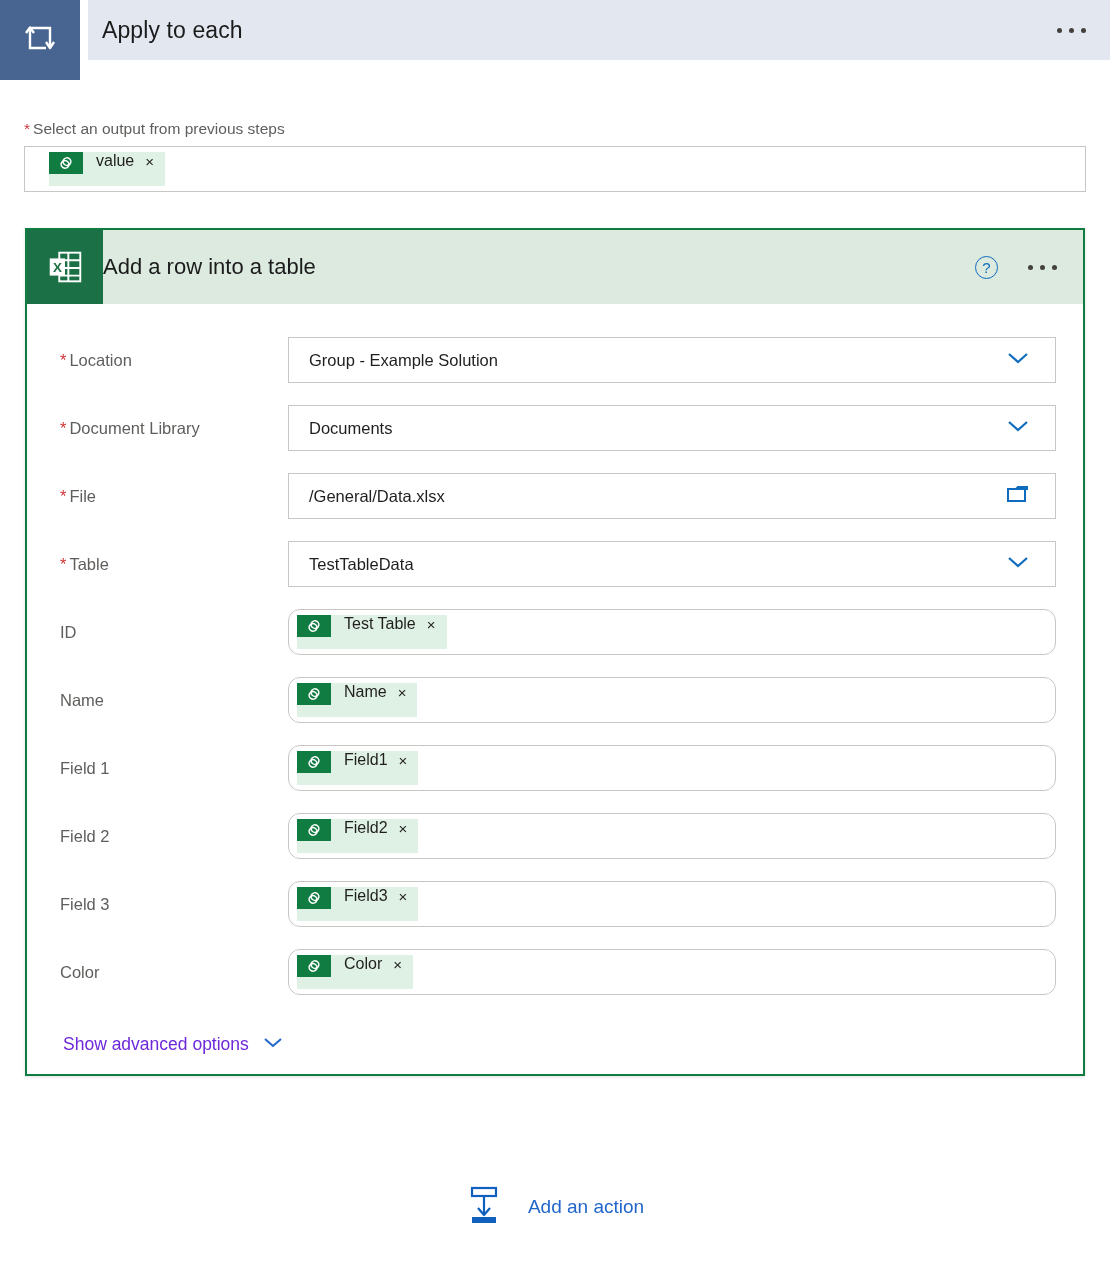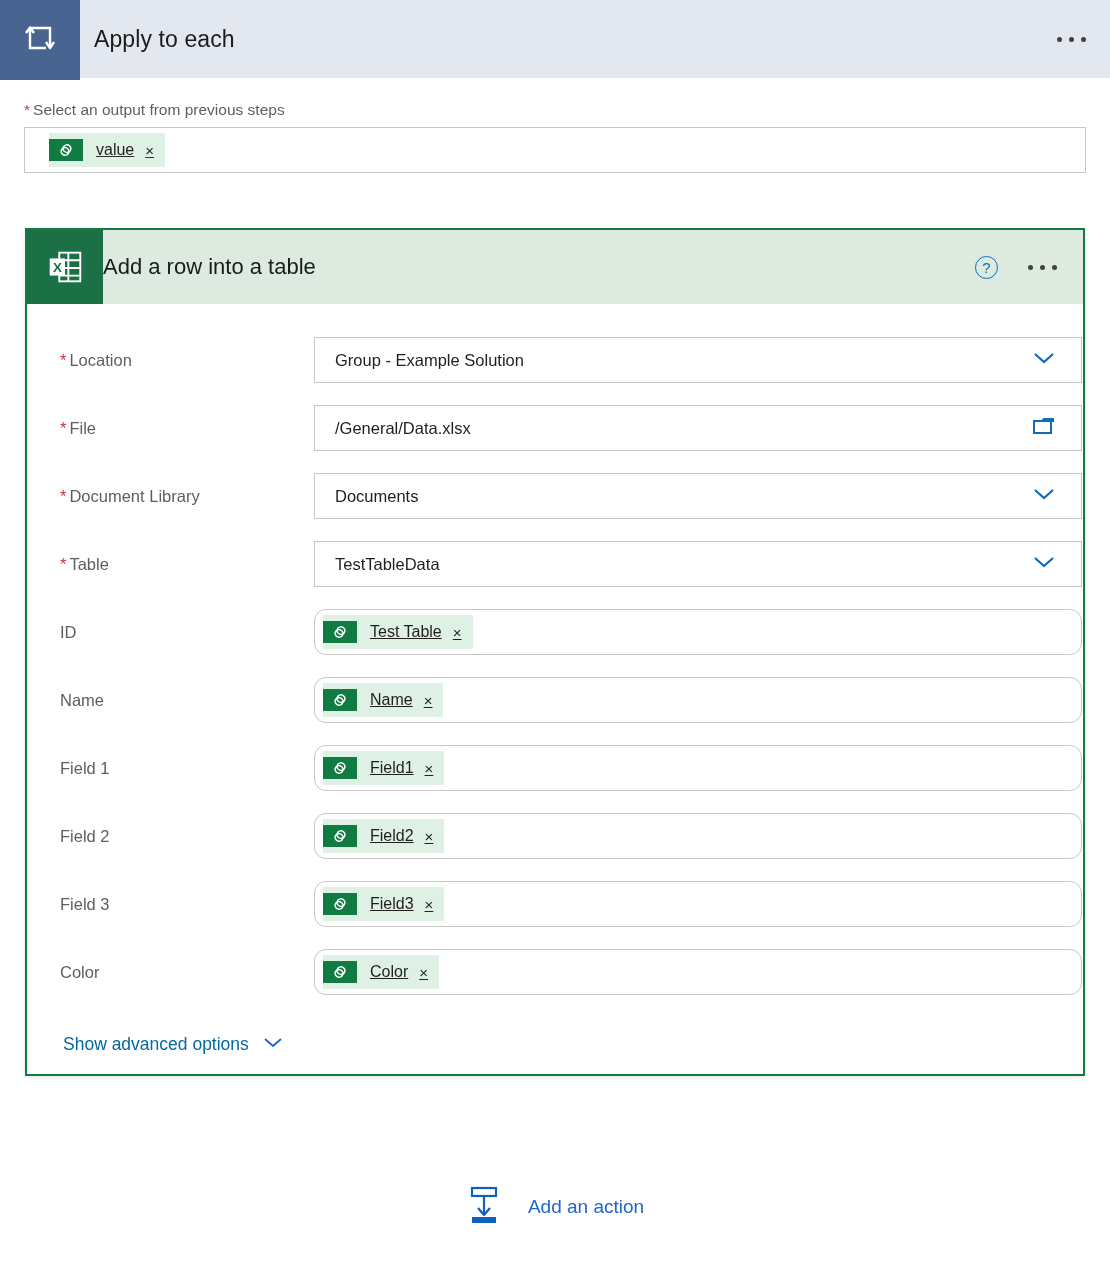--- a/index.html
+++ b/index.html
@@ -8,22 +8,22 @@
     width: 1110px; height: 1288px;
     background: #ffffff;
     font-family: "Liberation Sans", sans-serif;
     color: #323130;
     overflow: hidden;
   }
 
   
   .loop-header {
     position: absolute; left: 0; top: 0;
-    width: 1110px; height: 78px;
-    display: flex; align-items: stretch;
+    width: 1110px; height: 60px;
+    display: flex; align-items: stretch; gap: 8px;
   }
   .loop-icon-tile {
     width: 80px; height: 80px;
     background: #486591;
     display: flex; align-items: center; justify-content: center;
     flex: 0 0 80px;
   }
   .loop-title-bar {
     flex: 1 1 auto;
     background: #e3e8f0;
@@ -38,39 +38,39 @@
     margin-left: auto; display: flex; gap: 7px; align-items: center;
     padding-right: 6px; cursor: pointer;
   }
   .header-ellipsis i {
     width: 5px; height: 5px; border-radius: 50%;
     background: #44403c; display: block;
   }
 
   
   .select-output-wrap {
-    position: absolute; left: 24px; top: 101px; width: 1062px;
+    position: absolute; left: 24px; top: 120px; width: 1062px;
   }
   .req-label {
     font-size: 15.5px; color: #605e5c; margin-bottom: 8px;
     display: block;
   }
   .req-label .star { color: #d13438; margin-right: 3px; }
 
   .output-input {
     width: 1062px; height: 46px;
     border: 1px solid #c8c6c4; background: #fff;
     display: flex; align-items: center; padding-left: 24px;
   }
 
   
   .chip {
-    display: inline-flex; align-items: center;
+    display: inline-flex; align-items: flex-start;
     height: 34px; background: #dff0e4;
-    cursor: pointer; max-width: 100%; text-decoration: underline;
+    cursor: pointer; max-width: 100%;
   }
   .chip-icon {
     width: 34px; background: #107c41;
     display: flex; align-items: center; justify-content: center;
     flex: 0 0 34px;
   }
   .chip-body {
     display: flex; align-items: center; gap: 11px;
     padding: 0 11px 0 13px;
     font-size: 16px; color: #201f1e; white-space: nowrap;
@@ -113,21 +113,21 @@
   .card-ellipsis { display: flex; gap: 7px; cursor: pointer; }
   .card-ellipsis i {
     width: 5px; height: 5px; border-radius: 50%;
     background: #44403c; display: block;
   }
 
   
   .card-body { padding: 22px 0 0 0; }
   .field-row {
     display: flex; align-items: center;
-    height: 68px; padding-left: 33px; gap: 26px;
+    height: 68px; padding-left: 33px;
   }
   .field-label {
     width: 228px; flex: 0 0 228px;
     font-size: 16.5px; color: #605e5c;
     padding-right: 10px;
   }
   .field-label .star { color: #d13438; margin-right: 3px; }
 
   .field-control {
     width: 768px; flex: 0 0 768px; height: 46px;
@@ -140,21 +140,21 @@
   .field-value { flex: 1 1 auto; white-space: nowrap; overflow: hidden; }
 
   .chevron { margin-left: auto; cursor: pointer; display: block; }
   .folder-btn { margin-left: auto; cursor: pointer; display: block; }
 
   .advanced-row {
     display: flex; align-items: center; gap: 12px;
     padding-left: 36px; margin-top: 28px;
   }
   .advanced-link {
-    font-size: 17.5px; color: #0369a1; cursor: pointer;
+    font-size: 17.5px; color: #6d28d9; cursor: pointer;
   }
 
   
   .add-action {
     position: absolute; left: 0; top: 1185px; width: 1110px;
     display: flex; align-items: center; justify-content: center;
     gap: 26px; cursor: pointer;
   }
   .add-action-label { font-size: 19px; color: #2266cc; }
 </style>
@@ -233,43 +233,43 @@
         <span class="chevron">
           <svg width="26" height="16" viewBox="0 0 26 16" fill="none">
               <path d="M4 4 L13 12 L22 4" stroke="#0f6cbd" stroke-width="2.2" fill="none"></path>
             </svg>
         </span>
       </div>
     </div>
 
     <div class="field-row">
       <div class="field-label">
+        <span class="star">*</span><span>Document Library</span>
+      </div>
+      <div class="field-control">
+        <span class="field-value">Documents</span>
+        <span class="chevron">
+          <svg width="26" height="16" viewBox="0 0 26 16" fill="none">
+              <path d="M4 4 L13 12 L22 4" stroke="#0f6cbd" stroke-width="2.2" fill="none"></path>
+            </svg>
+        </span>
+      </div>
+    </div>
+
+    <div class="field-row">
+      <div class="field-label">
         <span class="star">*</span><span>File</span>
       </div>
       <div class="field-control">
         <span class="field-value">/General/Data.xlsx</span>
         <span class="folder-btn">
           <svg width="26" height="22" viewBox="0 0 26 22" fill="none">
             <path d="M3 6 H11 L13 4 H22 V7" stroke="#0f6cbd" stroke-width="2" fill="none"></path>
             <rect x="3" y="6" width="17" height="12" stroke="#0f6cbd" stroke-width="2" fill="none"></rect>
           </svg>
-        </span>
-      </div>
-    </div>
-
-    <div class="field-row">
-      <div class="field-label">
-        <span class="star">*</span><span>Document Library</span>
-      </div>
-      <div class="field-control">
-        <span class="field-value">Documents</span>
-        <span class="chevron">
-          <svg width="26" height="16" viewBox="0 0 26 16" fill="none">
-              <path d="M4 4 L13 12 L22 4" stroke="#0f6cbd" stroke-width="2.2" fill="none"></path>
-            </svg>
         </span>
       </div>
     </div>
 
     <div class="field-row">
       <div class="field-label">
         <span class="star">*</span><span>Table</span>
       </div>
       <div class="field-control">
         <span class="field-value">TestTableData</span>

